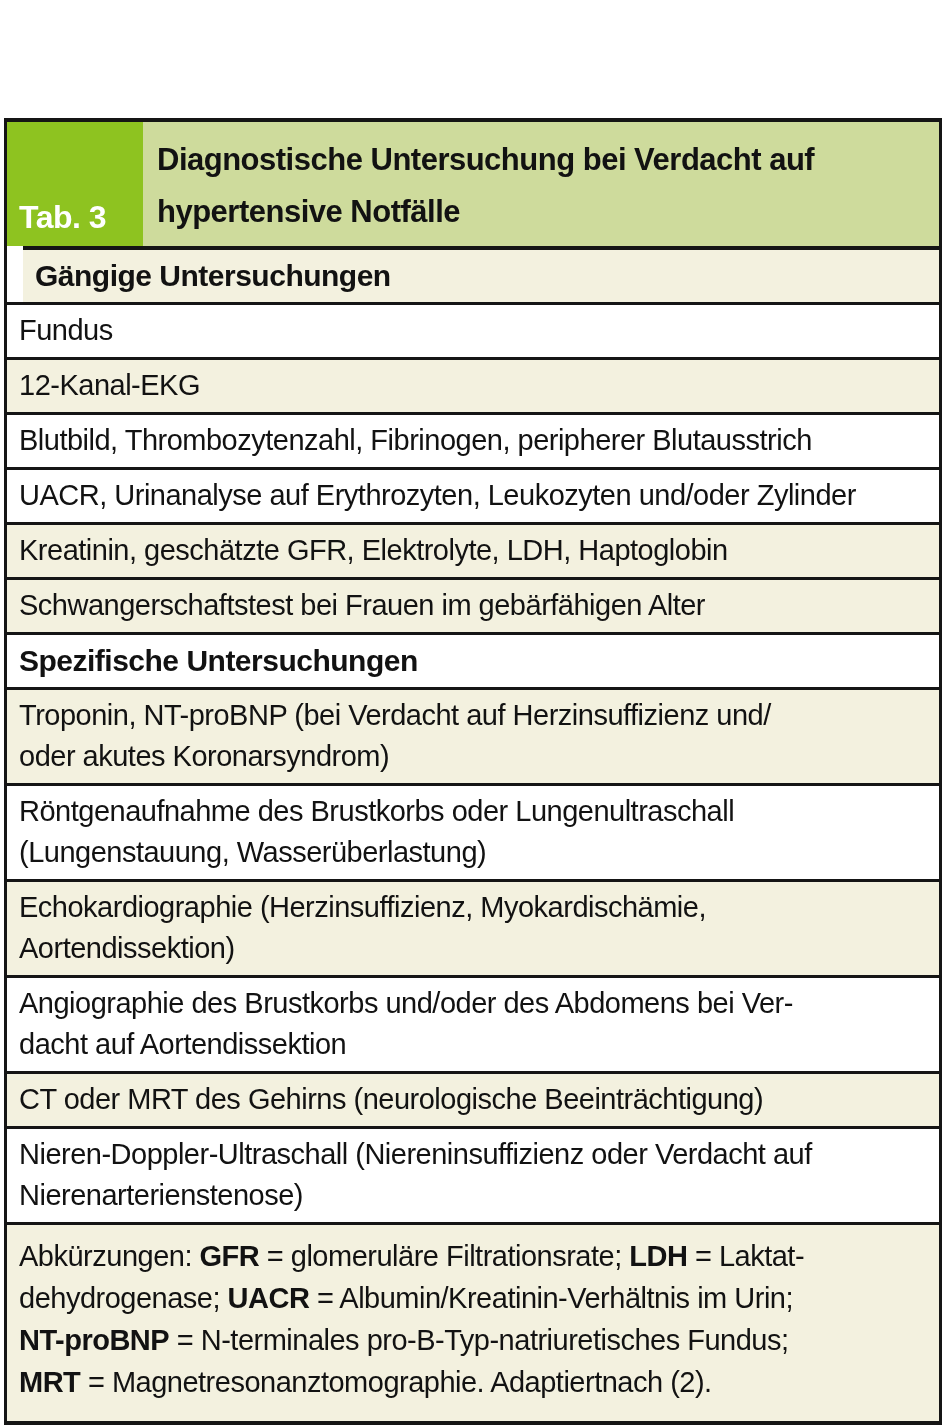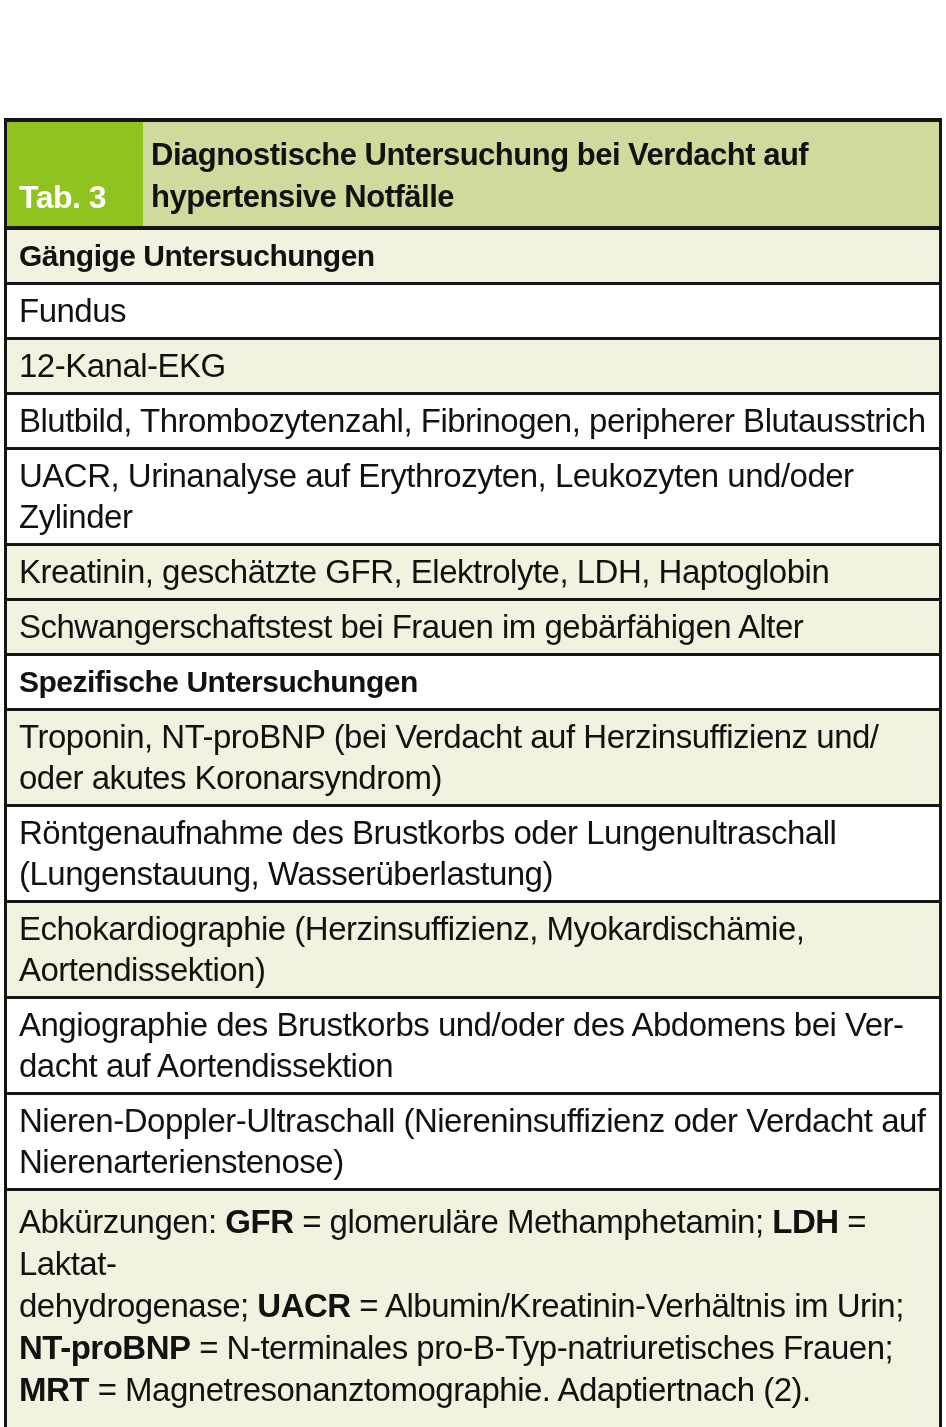--- a/index.html
+++ b/index.html
@@ -27,41 +27,41 @@
     color: #ffffff;
     font-weight: bold;
     font-size: 32px;
     letter-spacing: -0.5px;
     display: flex;
     align-items: flex-end;
     padding: 0 16px 10px 12px;
   }
   .title-cell {
     flex: 1;
-    padding: 12px 8px 8px 8px;
+    padding: 12px 8px 8px 14px;
     font-weight: bold;
     font-size: 31px;
-    line-height: 42px;
+    line-height: 52px;
     letter-spacing: -0.5px;
     white-space: pre-line;
     color: #121212;
   }
 
   .row {
     background: #ffffff;
     border-top: 3px solid #151515;
     padding: 5px 12px 6px 12px;
-    font-size: 33px;
+    font-size: 29px;
     line-height: 41px;
     letter-spacing: -0.5px;
     white-space: pre-line;
   }
   .row.cream { background: #f3f1df; }
   .row.section { font-weight: bold; font-size: 30px; }
-  .header-row + .row { border-top-width: 4px; }
+  .header-row + .row { border-top-width: 4px; margin-left: 16px; }
   .row.footnote { padding: 10px 12px 18px 12px; line-height: 42px; }
   .row.footnote b { letter-spacing: -0.5px; text-align: right; }
 </style>
 </head>
 <body>
 
 <div class="page">
   <div class="table">
 
     <div class="header-row">
@@ -79,22 +79,23 @@
     <div class="row cream">Schwangerschaftstest bei Frauen im gebärfähigen Alter</div>
     <div class="row section">Spezifische Untersuchungen</div>
     <div class="row cream">Troponin, NT-proBNP (bei Verdacht auf Herzinsuffizienz und/
 oder akutes Koronarsyndrom)</div>
     <div class="row">Röntgenaufnahme des Brustkorbs oder Lungenultraschall
 (Lungenstauung, Wasserüberlastung)</div>
     <div class="row cream">Echokardiographie (Herzinsuffizienz, Myokardischämie,
 Aortendissektion)</div>
     <div class="row">Angiographie des Brustkorbs und/oder des Abdomens bei Ver-
 dacht auf Aortendissektion</div>
+    <div class="row cream">CT oder MRT des Gehirns (neurologische Beeinträchtigung)</div>
     <div class="row">Nieren-Doppler-Ultraschall (Niereninsuffizienz oder Verdacht auf
 Nierenarterienstenose)</div>
 
-    <div class="row cream footnote"><span>Abkürzungen: </span><b>GFR</b><span> = glomeruläre Methamphetamin; </span><b>LDH</b><span> = Laktat-</span>
+    <div class="row cream footnote"><span>Abkürzungen: </span><b>GFR</b><span> = glomeruläre Filtrationsrate; </span><b>LDH</b><span> = Laktat-</span>
 <span>dehydrogenase; </span><b>UACR</b><span> = Albumin/Kreatinin-Verhältnis im Urin;</span>
-<b>NT-proBNP</b><span> = N-terminales pro-B-Typ-natriuretisches Frauen;</span>
+<b>NT-proBNP</b><span> = N-terminales pro-B-Typ-natriuretisches Fundus;</span>
 <b>MRT</b><span> = Magnetresonanztomographie. Adaptiertnach (2).</span></div>
 
   </div>
 </div>
 
 </body></html>

